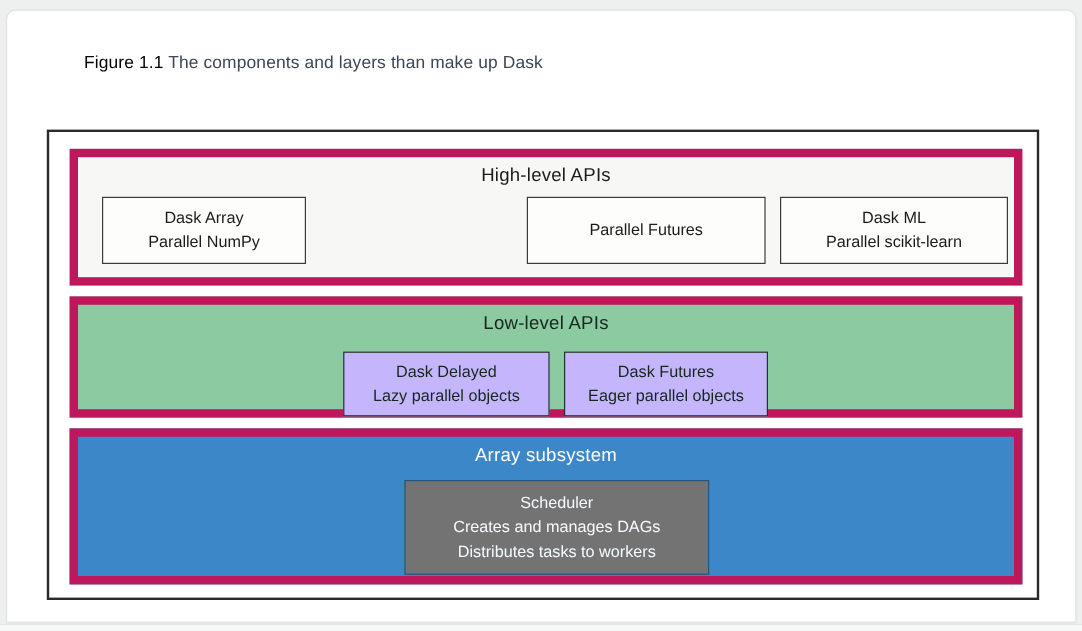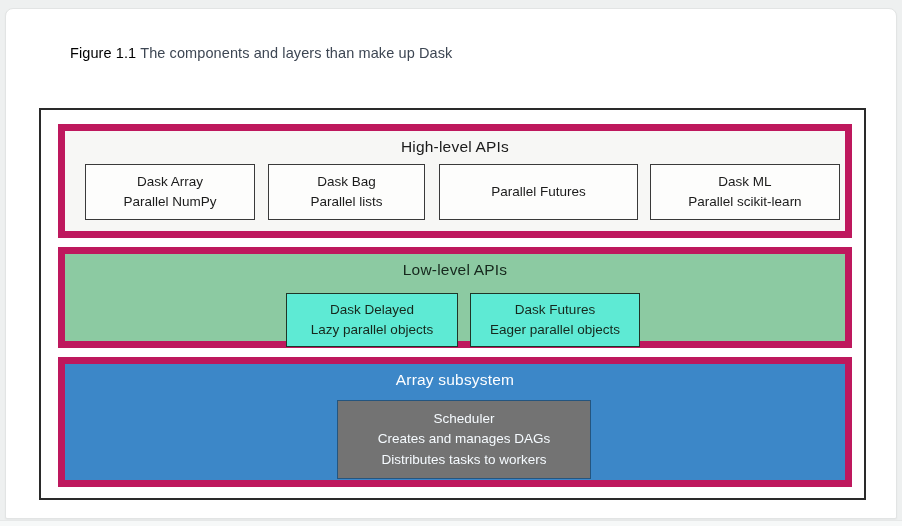--- a/index.html
+++ b/index.html
@@ -81,21 +81,21 @@
     line-height: 1.5;
   }
   .node-high {
     top: 33px; height: 56px;
     background: #fdfdfc;
     border: 1px solid #3a3a3a;
     color: #1b1b1b;
   }
   .node-low {
     top: 39px; height: 54px;
-    background: #5eead4;
+    background: #c4b5fd;
     border: 1px solid #1f3527;
     color: #16281d;
   }
   .node-sub {
     top: 36px; height: 79px;
     background: #737373;
     border: 1px solid #24557f;
     color: #f6fbff;
   }
   .hb1 { left: 20px;  width: 170px; }
@@ -116,24 +116,20 @@
     <span>The components and layers than make up Dask</span>
   </div>
 
   <div class="diagram">
 
     <div class="band band-high">
       <div class="band-title">High-level APIs</div>
       <div class="node node-high hb1">
         <span>Dask Array</span>
         <span>Parallel NumPy</span>
-      </div>
-      <div class="node node-high hb2">
-        <span>Dask Bag</span>
-        <span>Parallel lists</span>
       </div>
       <div class="node node-high hb3">
         <span>Parallel Futures</span>
       </div>
       <div class="node node-high hb4">
         <span>Dask ML</span>
         <span>Parallel scikit-learn</span>
       </div>
     </div>
 

